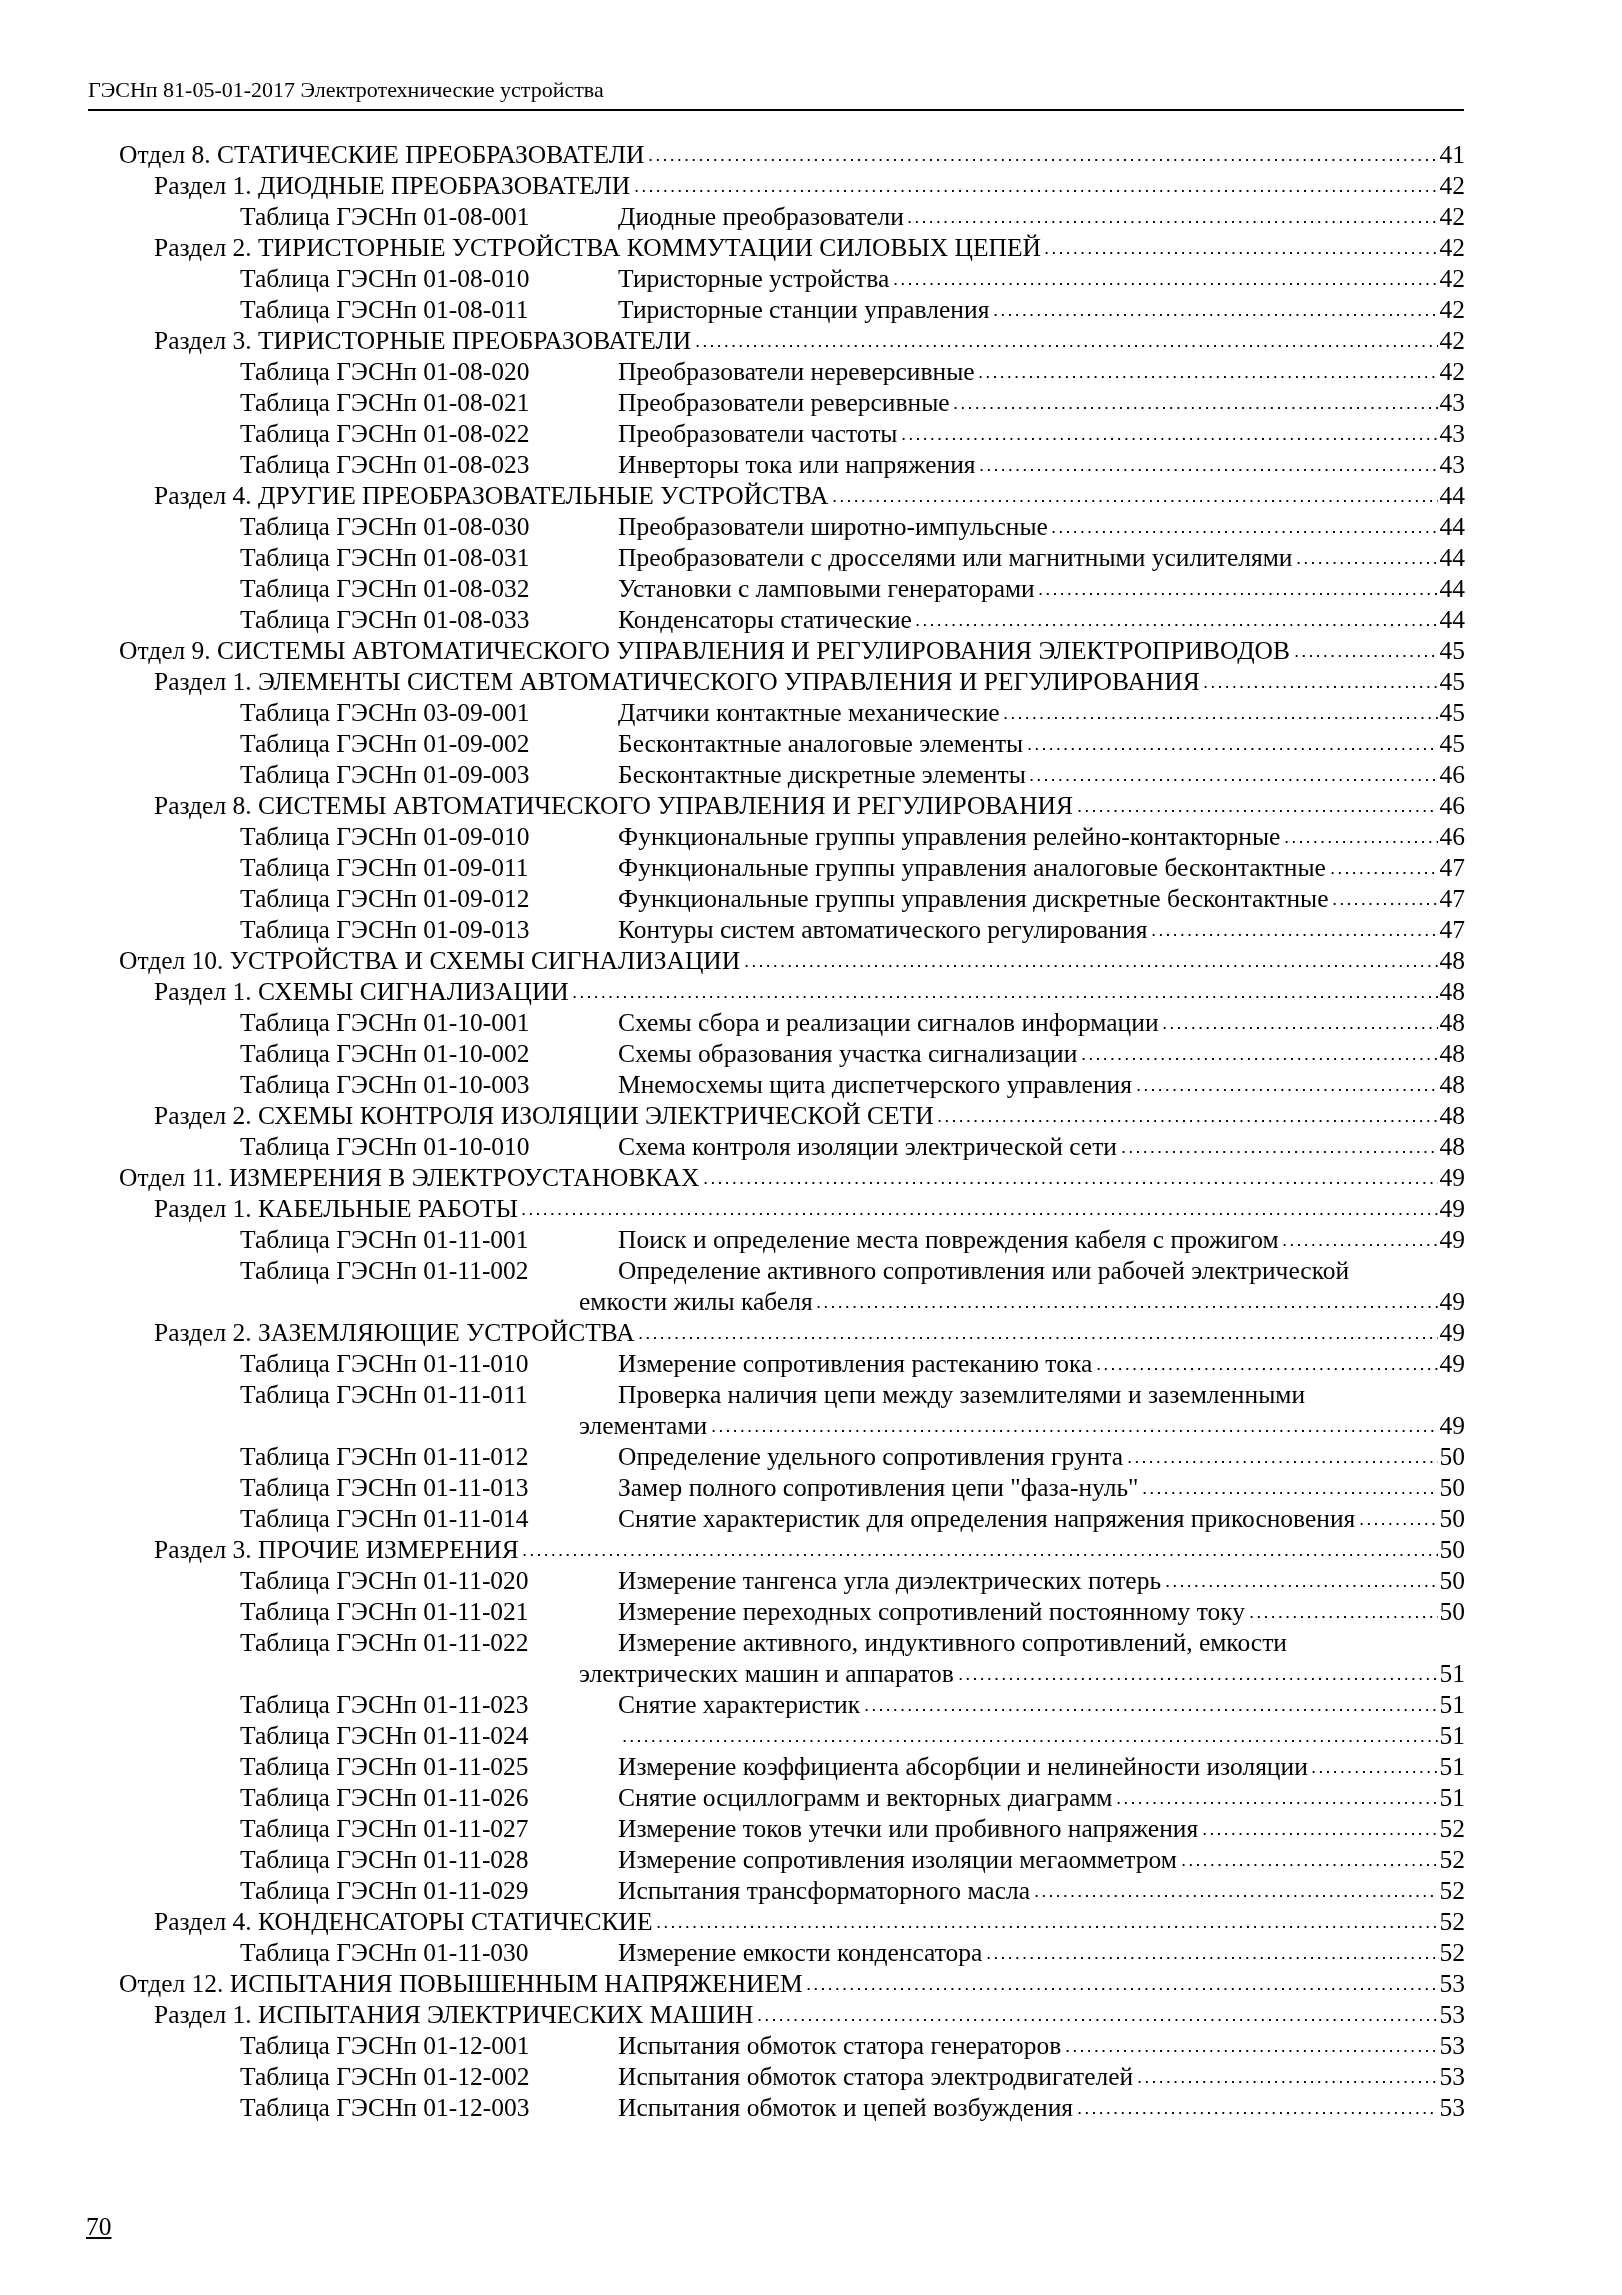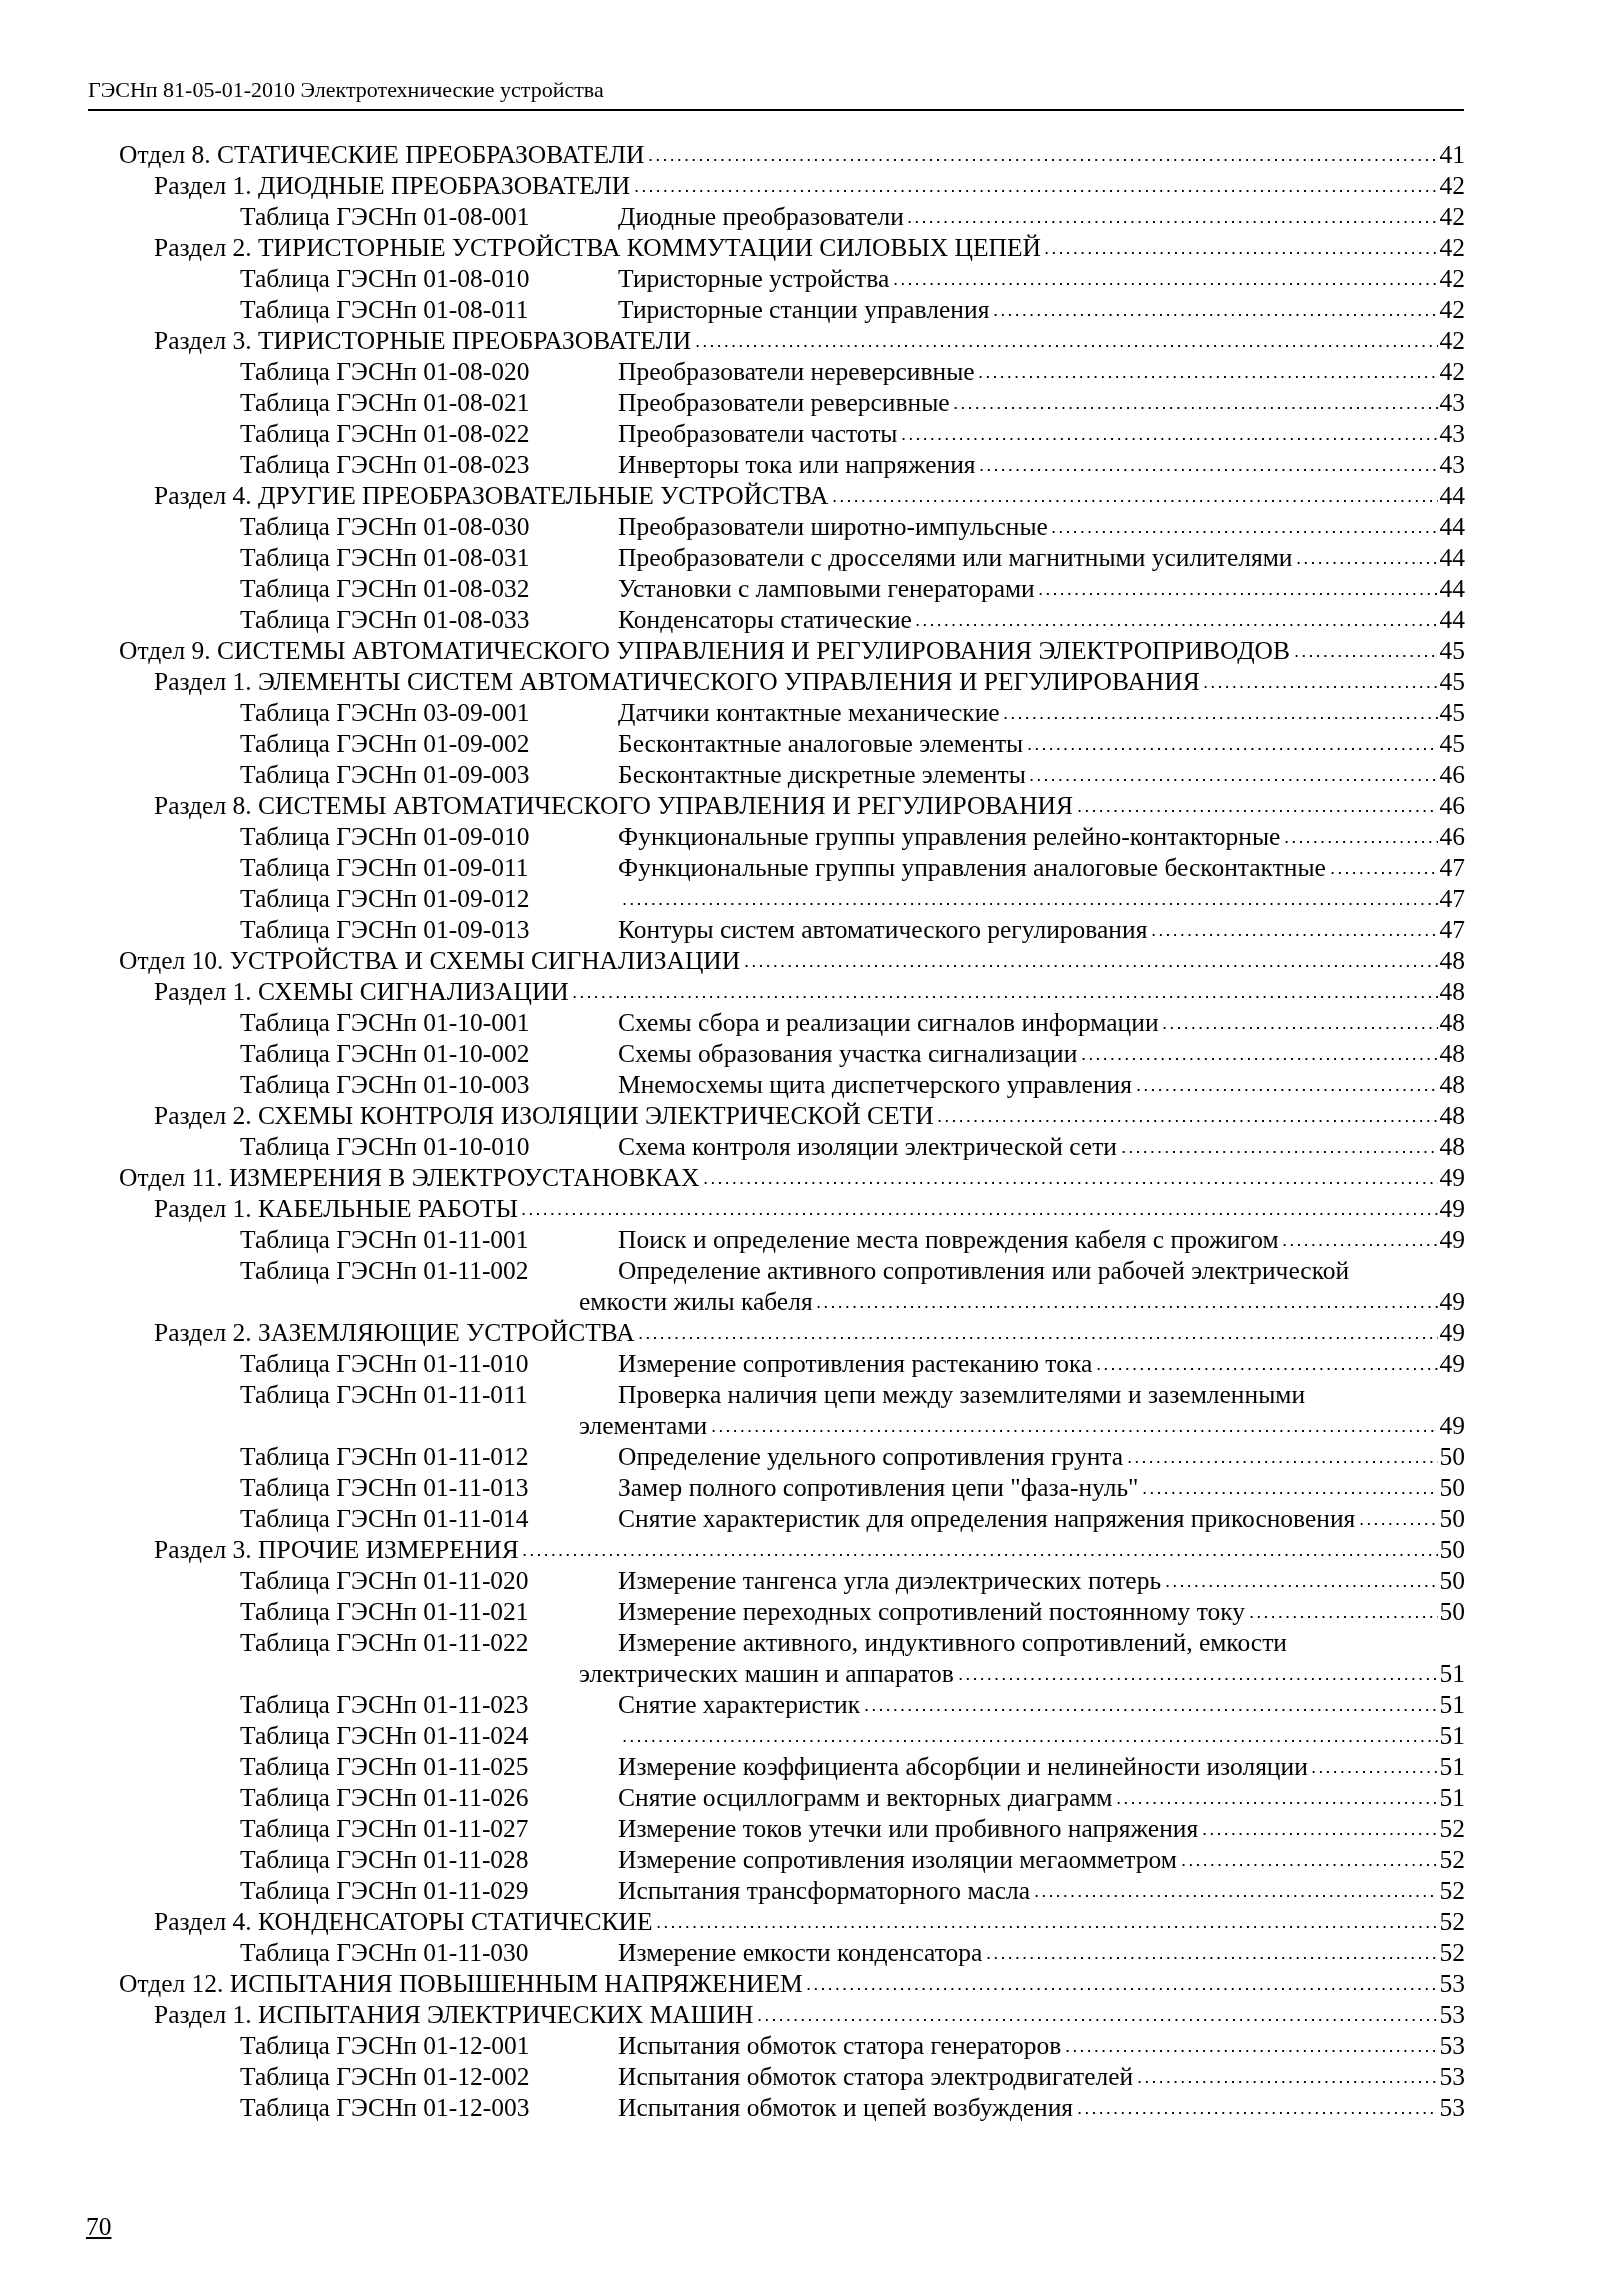--- a/index.html
+++ b/index.html
@@ -39,21 +39,21 @@
   }
   .row.nolead .leader { background: none; }
   .page { flex: 0 0 auto; text-align: right; }
   .page-number {
     position: absolute; left: 86px; top: 2214px; font-size: 25.5px; line-height: 26px; text-decoration: underline;
   }
 </style>
 </head>
 <body>
 
-<div class="running-header">ГЭСНп 81-05-01-2010 Электротехнические устройства</div>
+<div class="running-header">ГЭСНп 81-05-01-2017 Электротехнические устройства</div>
 <div class="header-rule"></div>
 
 <div class="toc" id="toc">
     <div class="row lvl-otdel">
       <div class="body">
         <span class="title">Отдел 8. СТАТИЧЕСКИЕ ПРЕОБРАЗОВАТЕЛИ</span>
         <span class="leader"></span>
         <span class="page">41</span>
       </div>
     </div>
@@ -230,20 +230,21 @@
       <div class="body">
         <span class="code">Таблица ГЭСНп 01-09-011</span>
         <span class="title">Функциональные группы управления аналоговые бесконтактные</span>
         <span class="leader"></span>
         <span class="page">47</span>
       </div>
     </div>
     <div class="row lvl-table">
       <div class="body">
         <span class="code">Таблица ГЭСНп 01-09-012</span>
+        <span class="title">Функциональные группы управления дискретные бесконтактные</span>
         <span class="leader"></span>
         <span class="page">47</span>
       </div>
     </div>
     <div class="row lvl-table">
       <div class="body">
         <span class="code">Таблица ГЭСНп 01-09-013</span>
         <span class="title">Контуры систем автоматического регулирования</span>
         <span class="leader"></span>
         <span class="page">47</span>

